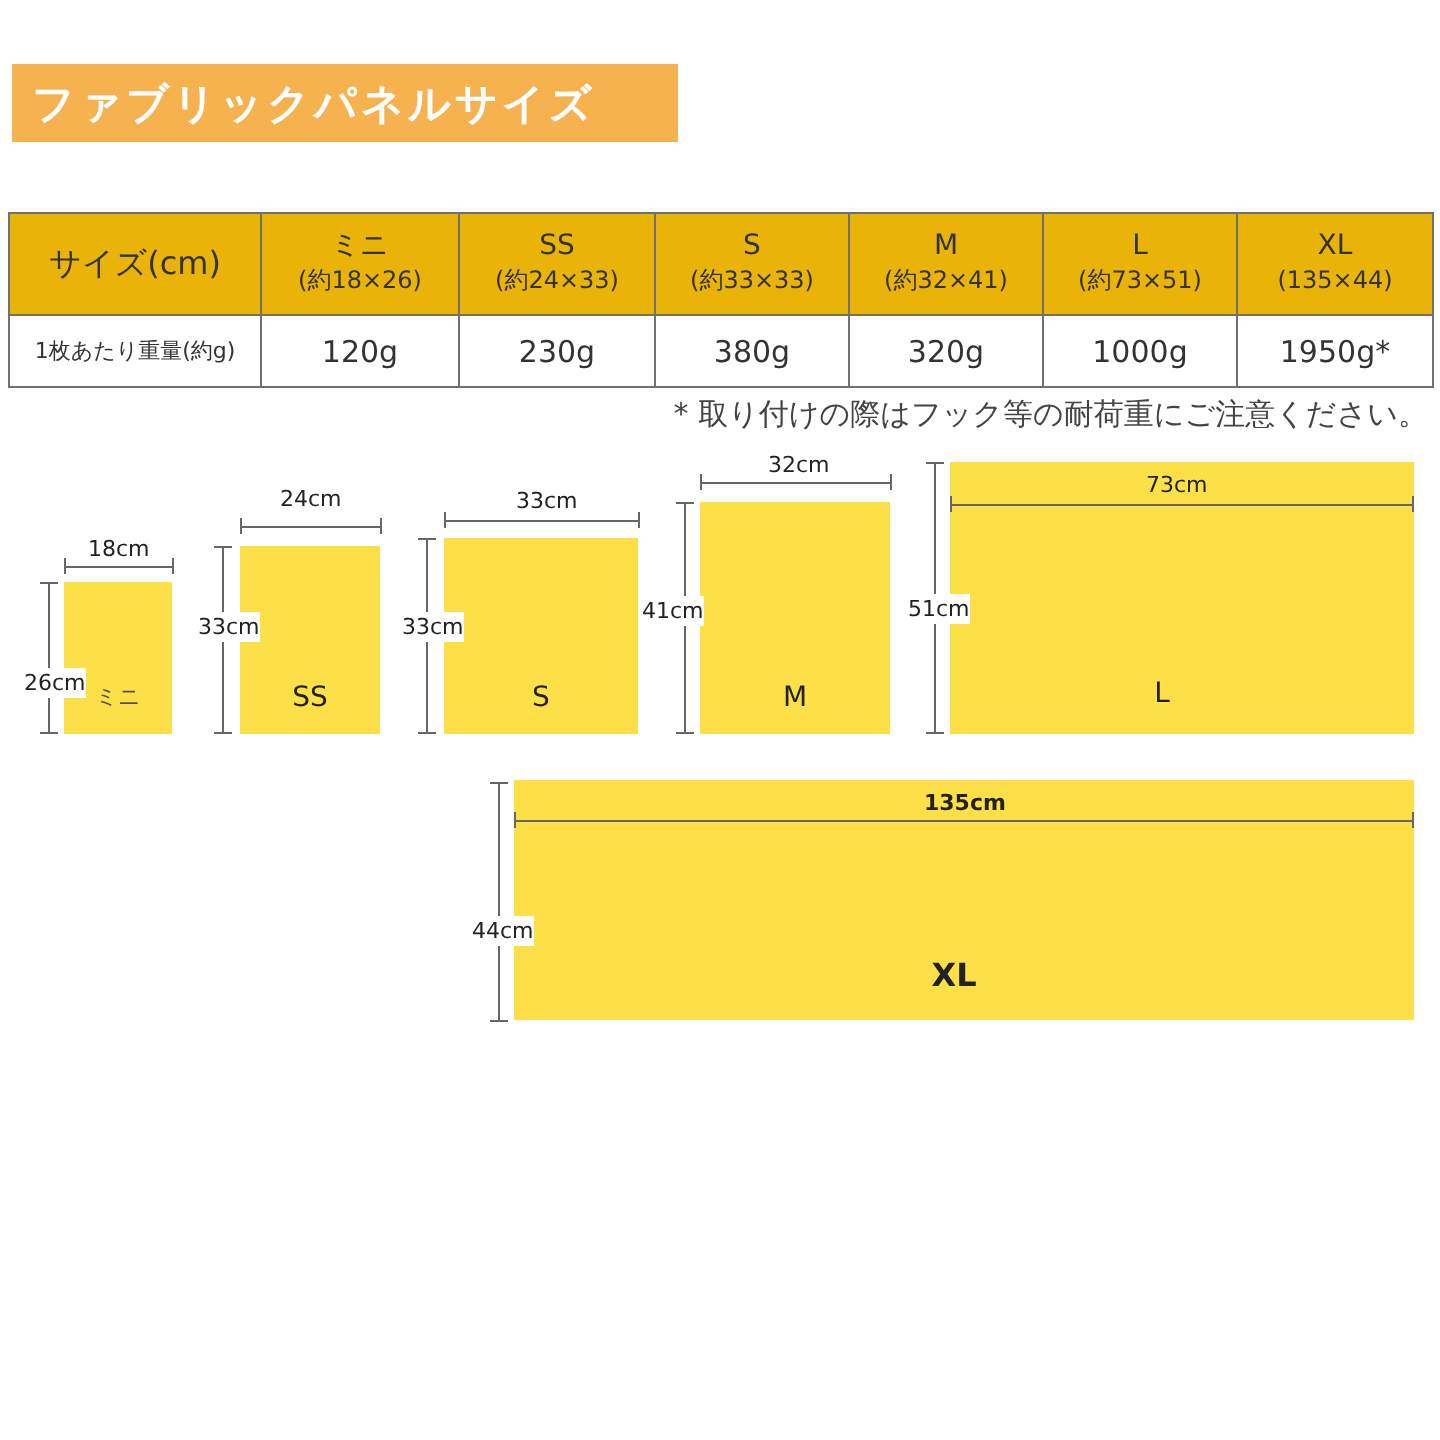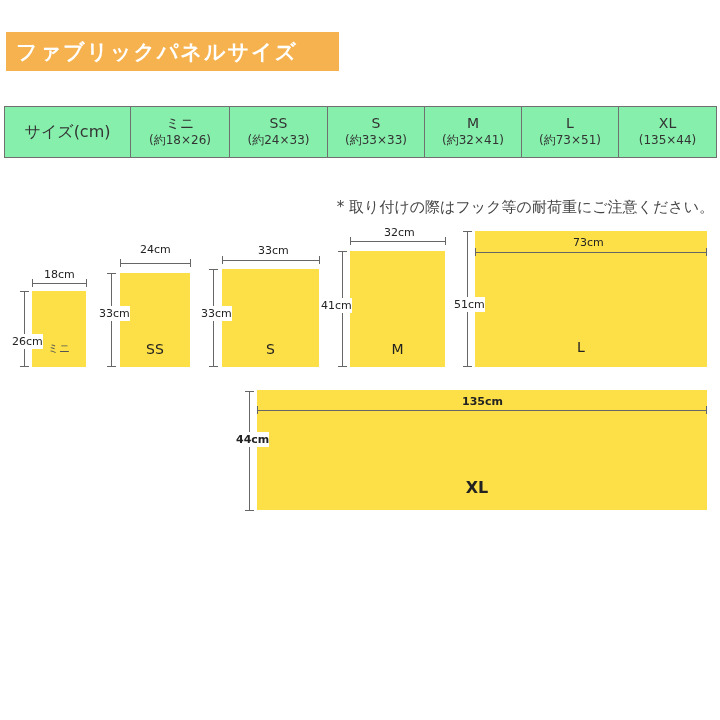--- a/index.html
+++ b/index.html
@@ -17,21 +17,21 @@
       white-space: nowrap;
     }
     table.size-table {
       position: absolute; left: 4px; top: 106px; width: 712px;
       border-collapse: collapse; table-layout: fixed;
     }
     table.size-table td, table.size-table th {
       border: 1px solid #707070; text-align: center; padding: 0; color: #333;
       font-weight: normal;
     }
-    table.size-table tr.head th { background: #86efac; height: 50px; margin-top: 13px; }
+    table.size-table tr.head th { background: #eab308; height: 50px; margin-top: 13px; }
     table.size-table tr.weight td { background: #ffffff; height: 35px; font-size: 15px; }
     .row-label-head { font-size: 16px; }
     .row-label-weight { font-size: 11px !important; }
     .col-name { display: block; font-size: 14px; line-height: 17px; }
     .col-dim { display: block; font-size: 12px; line-height: 17px; }
     .note {
       position: absolute; right: 6px; top: 198px; font-size: 15px; color: #444;
       white-space: nowrap;
     }
     .panel {
@@ -83,20 +83,29 @@
           <span class="col-dim">(約32×41)</span>
         </th>
     <th>
           <span class="col-name">L</span>
           <span class="col-dim">(約73×51)</span>
         </th>
     <th>
           <span class="col-name">XL</span>
           <span class="col-dim">(135×44)</span>
         </th>
+  </tr>
+  <tr class="weight">
+    <td class="row-label-weight">1枚あたり重量(約g)</td>
+    <td>120g</td>
+    <td>230g</td>
+    <td>380g</td>
+    <td>320g</td>
+    <td>1000g</td>
+    <td>1950g*</td>
   </tr>
 </tbody>
   </table>
 
 <div class="note">* 取り付けの際はフック等の耐荷重にご注意ください。</div>
 
 <div>
   <div class="hline" style="left:32px; top:283px; width:54px;"></div>
   <div class="tick-v" style="left:32px; top:279px;"></div>
   <div class="tick-v" style="left:86px; top:279px;"></div>
@@ -170,14 +179,14 @@
   <div class="vline" style="left:249px; top:391px; height:120px;"></div>
   <div class="tick-h" style="left:245px; top:391px;"></div>
   <div class="tick-h" style="left:245px; top:510px;"></div>
   <div class="panel" style="left:257px; top:390px; width:450px; height:120px;font-weight:bold;">
     <div class="hline" style="left:0; top:20px; width:450px;"></div>
     <div class="tick-v" style="left:0; top:16px;"></div>
     <div class="tick-v" style="left:449px; top:16px;"></div>
     <div class="dim-text" style="left:205px; top:5px;">135cm</div>
     <div class="panel-label" style="top:88px; font-size:16px; margin-left:-10px;">XL</div>
   </div>
-  <div class="dim-text vt" style="left:236px; top:432px;font-weight:bold;">44cm</div>
+  <div class="dim-text vt" style="left:236px; top:458px;">44cm</div>
 </div>
 
 </body></html>

